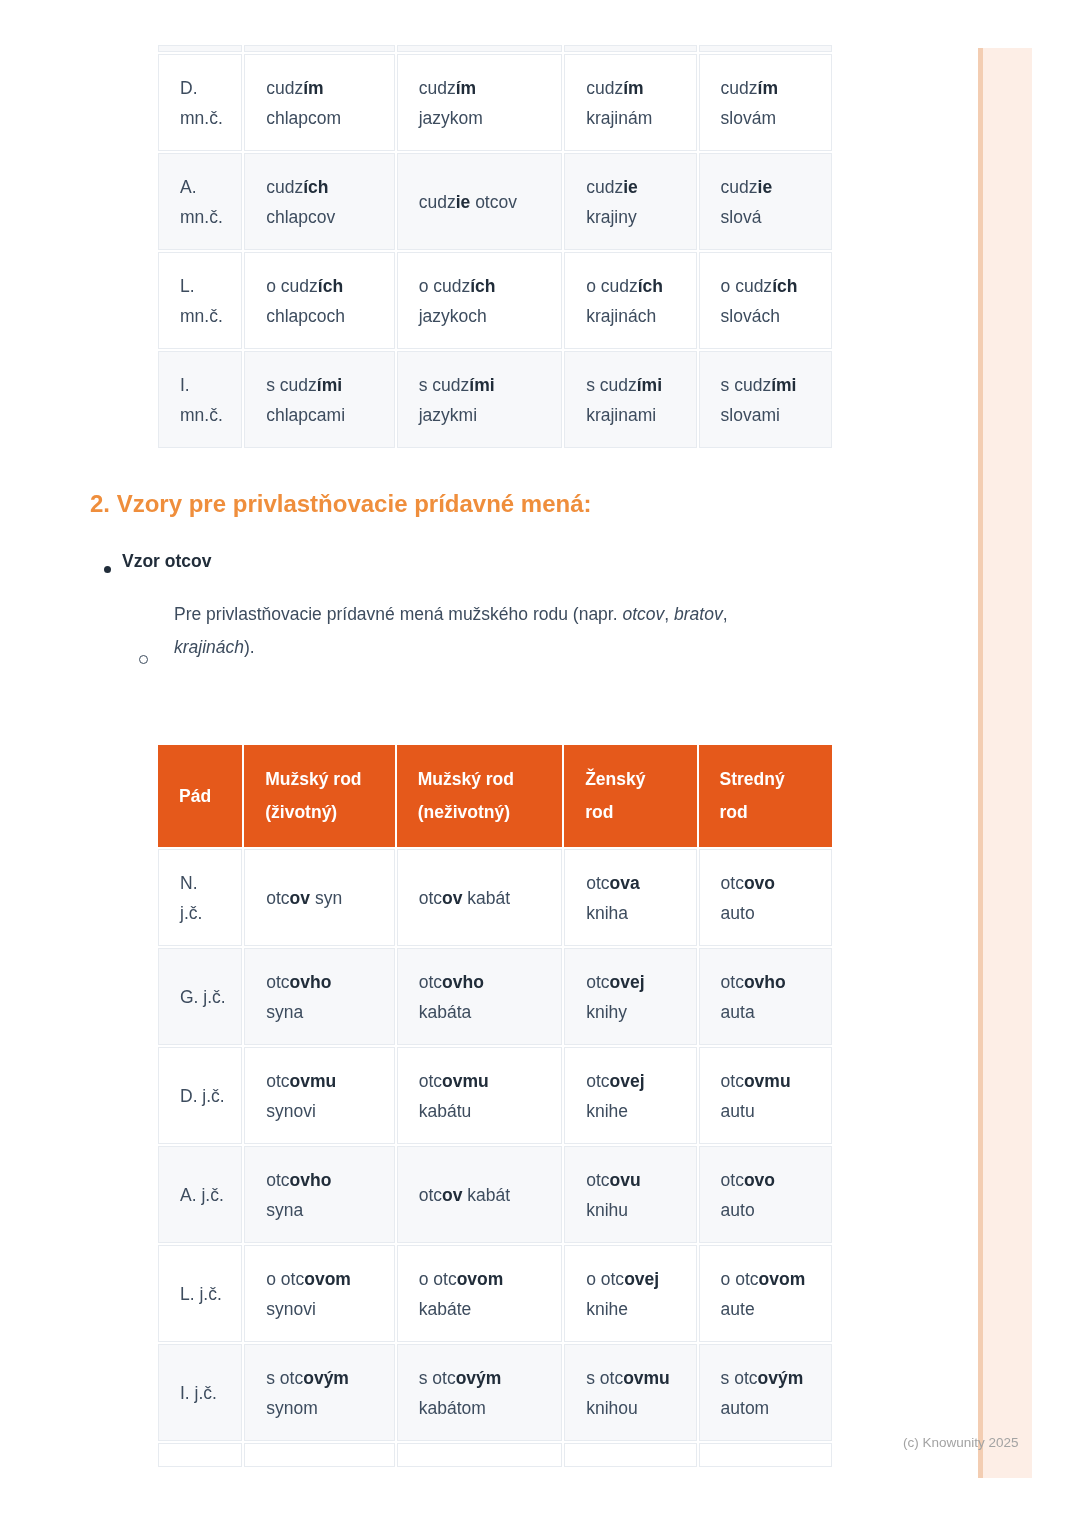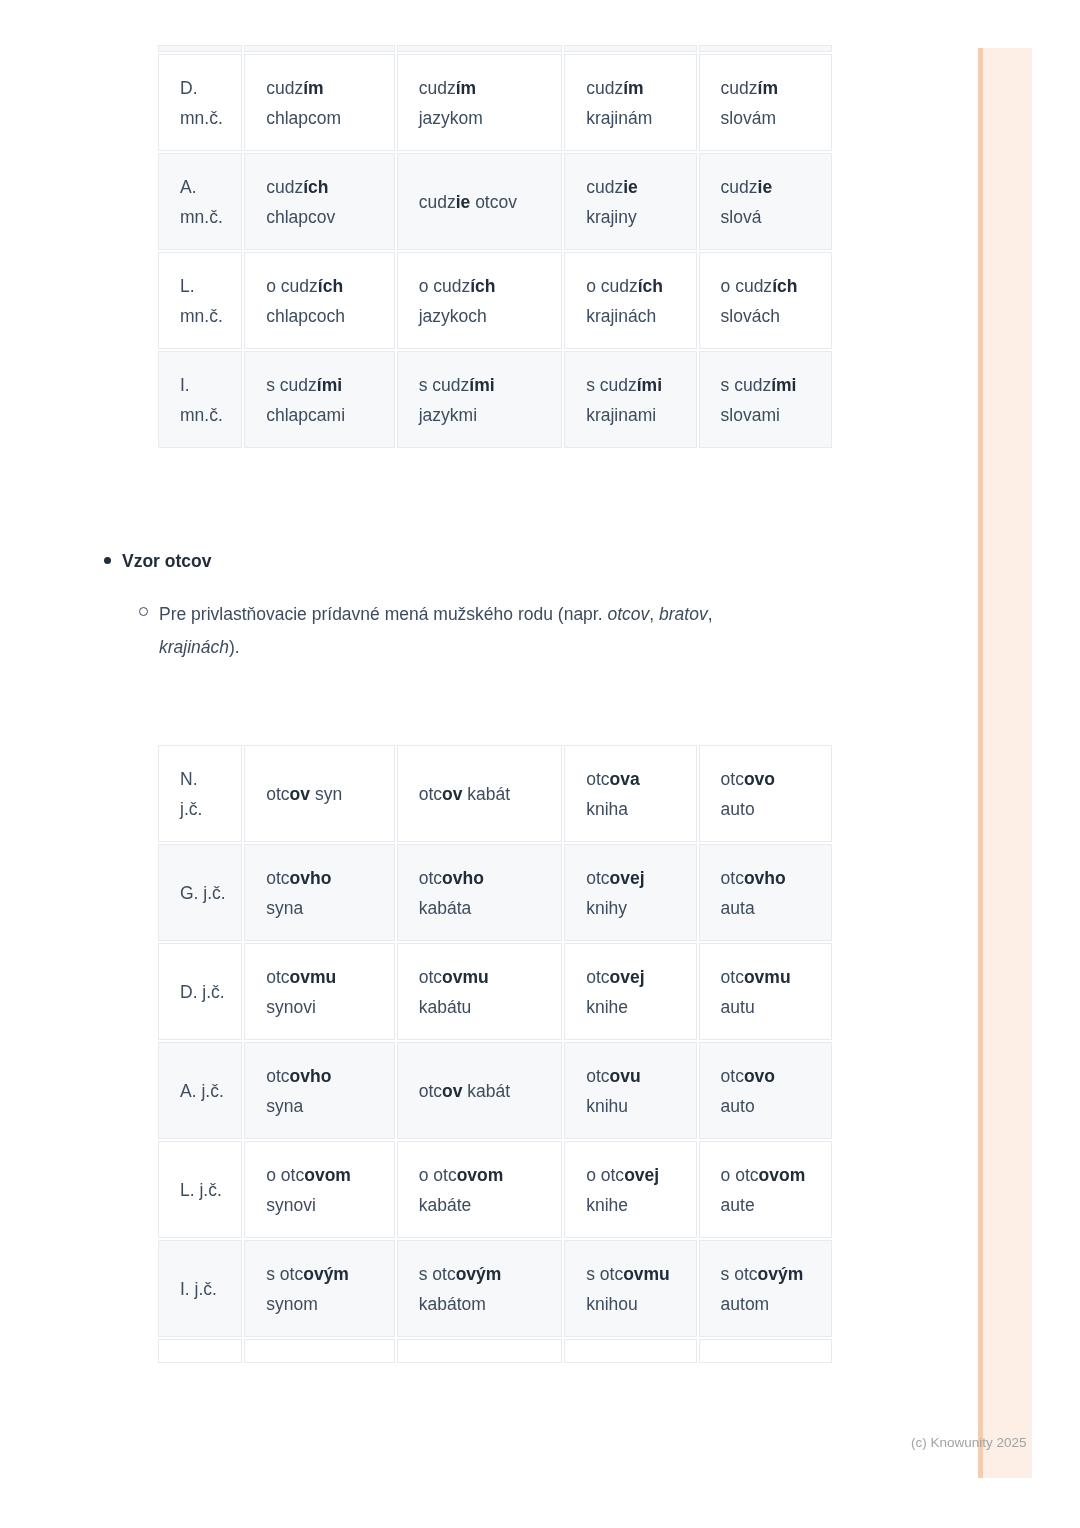--- a/index.html
+++ b/index.html
@@ -17,21 +17,21 @@
   .page{
     position:relative;width:1080px;height:1528px;background:#ffffff;overflow:hidden;
     font-family:"Liberation Sans","DejaVu Sans",sans-serif;color:var(--text);
   }
   
   .side-strip{
     position:absolute;left:978px;top:48px;width:49px;height:1430px;
     background:var(--strip_fill);border-left:5px solid var(--strip_edge);z-index:0;
   }
   .watermark{
-    position:absolute;top:1435px;left:903px;font-size:13.5px;color:var(--watermark);z-index:2;margin-left:8px;
+    position:absolute;top:1435px;left:903px;font-size:13.5px;color:var(--watermark);z-index:2;
   }
   
   table.tbl{
     position:absolute;left:156px;width:678px;border-collapse:separate;border-spacing:2px;table-layout:fixed;z-index:1;
   }
   #table1{top:43px;}
   #table2{top:743px;}
   .tbl td,.tbl th{box-sizing:border-box;}
   .tbl td{
     background:#ffffff;border:1px solid var(--cell_border);vertical-align:middle;
@@ -46,35 +46,35 @@
     padding:8px 8px 8px 21px;font-size:17.5px;line-height:33px;height:102px;
     vertical-align:middle;white-space:pre-line;border:none;
   }
   .seg-b{font-weight:bold;color:var(--text_bold);text-align:center;}
   .seg-i{font-style:italic;}
   
   .heading{
     position:absolute;left:90px;top:490px;font-size:24px;font-weight:bold;
     color:var(--heading_orange);z-index:1;
   }
-  .bullet-row{position:absolute;display:flex;align-items:flex-start;z-index:1;}
+  .bullet-row{position:absolute;display:flex;align-items:flex-end;z-index:1;}
   .bullet-1{left:104px;top:549px;}
   .marker-dot{
     width:7px;height:7px;border-radius:50%;background:var(--text_bold);
     margin-top:8px;flex:0 0 auto;
   }
   .marker-circle{
     width:7px;height:7px;border-radius:50%;border:1.5px solid var(--text);
     background:transparent;margin-top:9px;flex:0 0 auto;
   }
   .bullet-1 .label{margin-left:11px;font-size:17.5px;font-weight:bold;color:var(--text_bold);line-height:24px;}
   .sub-bullet{font-size:17.5px;line-height:33px;}
   .sub-1{left:139px;top:598px;}
   .sub-2{left:139px;top:678px;}
-  .sub-bullet .rich{margin-left:11px;white-space:pre-line;max-width:650px;}
+  .sub-bullet .rich{margin-left:26px;white-space:pre-line;max-width:650px;}
 </style>
 </head>
 <body>
 
 <div class="page">
 
   <div class="side-strip"></div>
 
   <table class="tbl" id="table1">
     <colgroup>
@@ -135,20 +135,21 @@
         <td class="rich"><span>s cudz</span><span class="seg-b">ími</span><span>
 jazykmi</span></td>
         <td class="rich"><span>s cudz</span><span class="seg-b">ími</span><span>
 krajinami</span></td>
         <td class="rich"><span>s cudz</span><span class="seg-b">ími</span><span>
 slovami</span></td>
       </tr>
     </tbody>
   </table>
 
+  <div class="heading">2. Vzory pre privlastňovacie prídavné mená:</div>
 
   <div class="bullet-row bullet-1">
     <span class="marker-dot"></span>
     <span class="label">Vzor otcov</span>
   </div>
 
   <div class="bullet-row sub-bullet sub-1">
     <span class="marker-circle"></span>
     <span class="rich"><span>Pre privlastňovacie prídavné mená mužského rodu (napr. </span><span class="seg-i">otcov</span><span>, </span><span class="seg-i">bratov</span><span>,
 </span><span class="seg-i">krajinách</span><span>).</span></span>
@@ -158,20 +159,31 @@
   <table class="tbl" id="table2">
     <colgroup>
       <col style="width:84px">
         <col style="width:150px">
         <col style="width:165px">
         <col style="width:132px">
         <col style="width:133px">
     </colgroup>
     <tbody>
       <tr>
+        <th>Pád</th>
+        <th>Mužský rod
+(životný)</th>
+        <th>Mužský rod
+(neživotný)</th>
+        <th>Ženský
+rod</th>
+        <th>Stredný
+rod</th>
+      </tr>
+      <tr>
         <td class="case">N.
 j.č.</td>
         <td class="rich"><span>otc</span><span class="seg-b">ov</span><span> syn</span></td>
         <td class="rich"><span>otc</span><span class="seg-b">ov</span><span> kabát</span></td>
         <td class="rich"><span>otc</span><span class="seg-b">ova</span><span>
 kniha</span></td>
         <td class="rich"><span>otc</span><span class="seg-b">ovo</span><span>
 auto</span></td>
       </tr>
       <tr class="alt">

